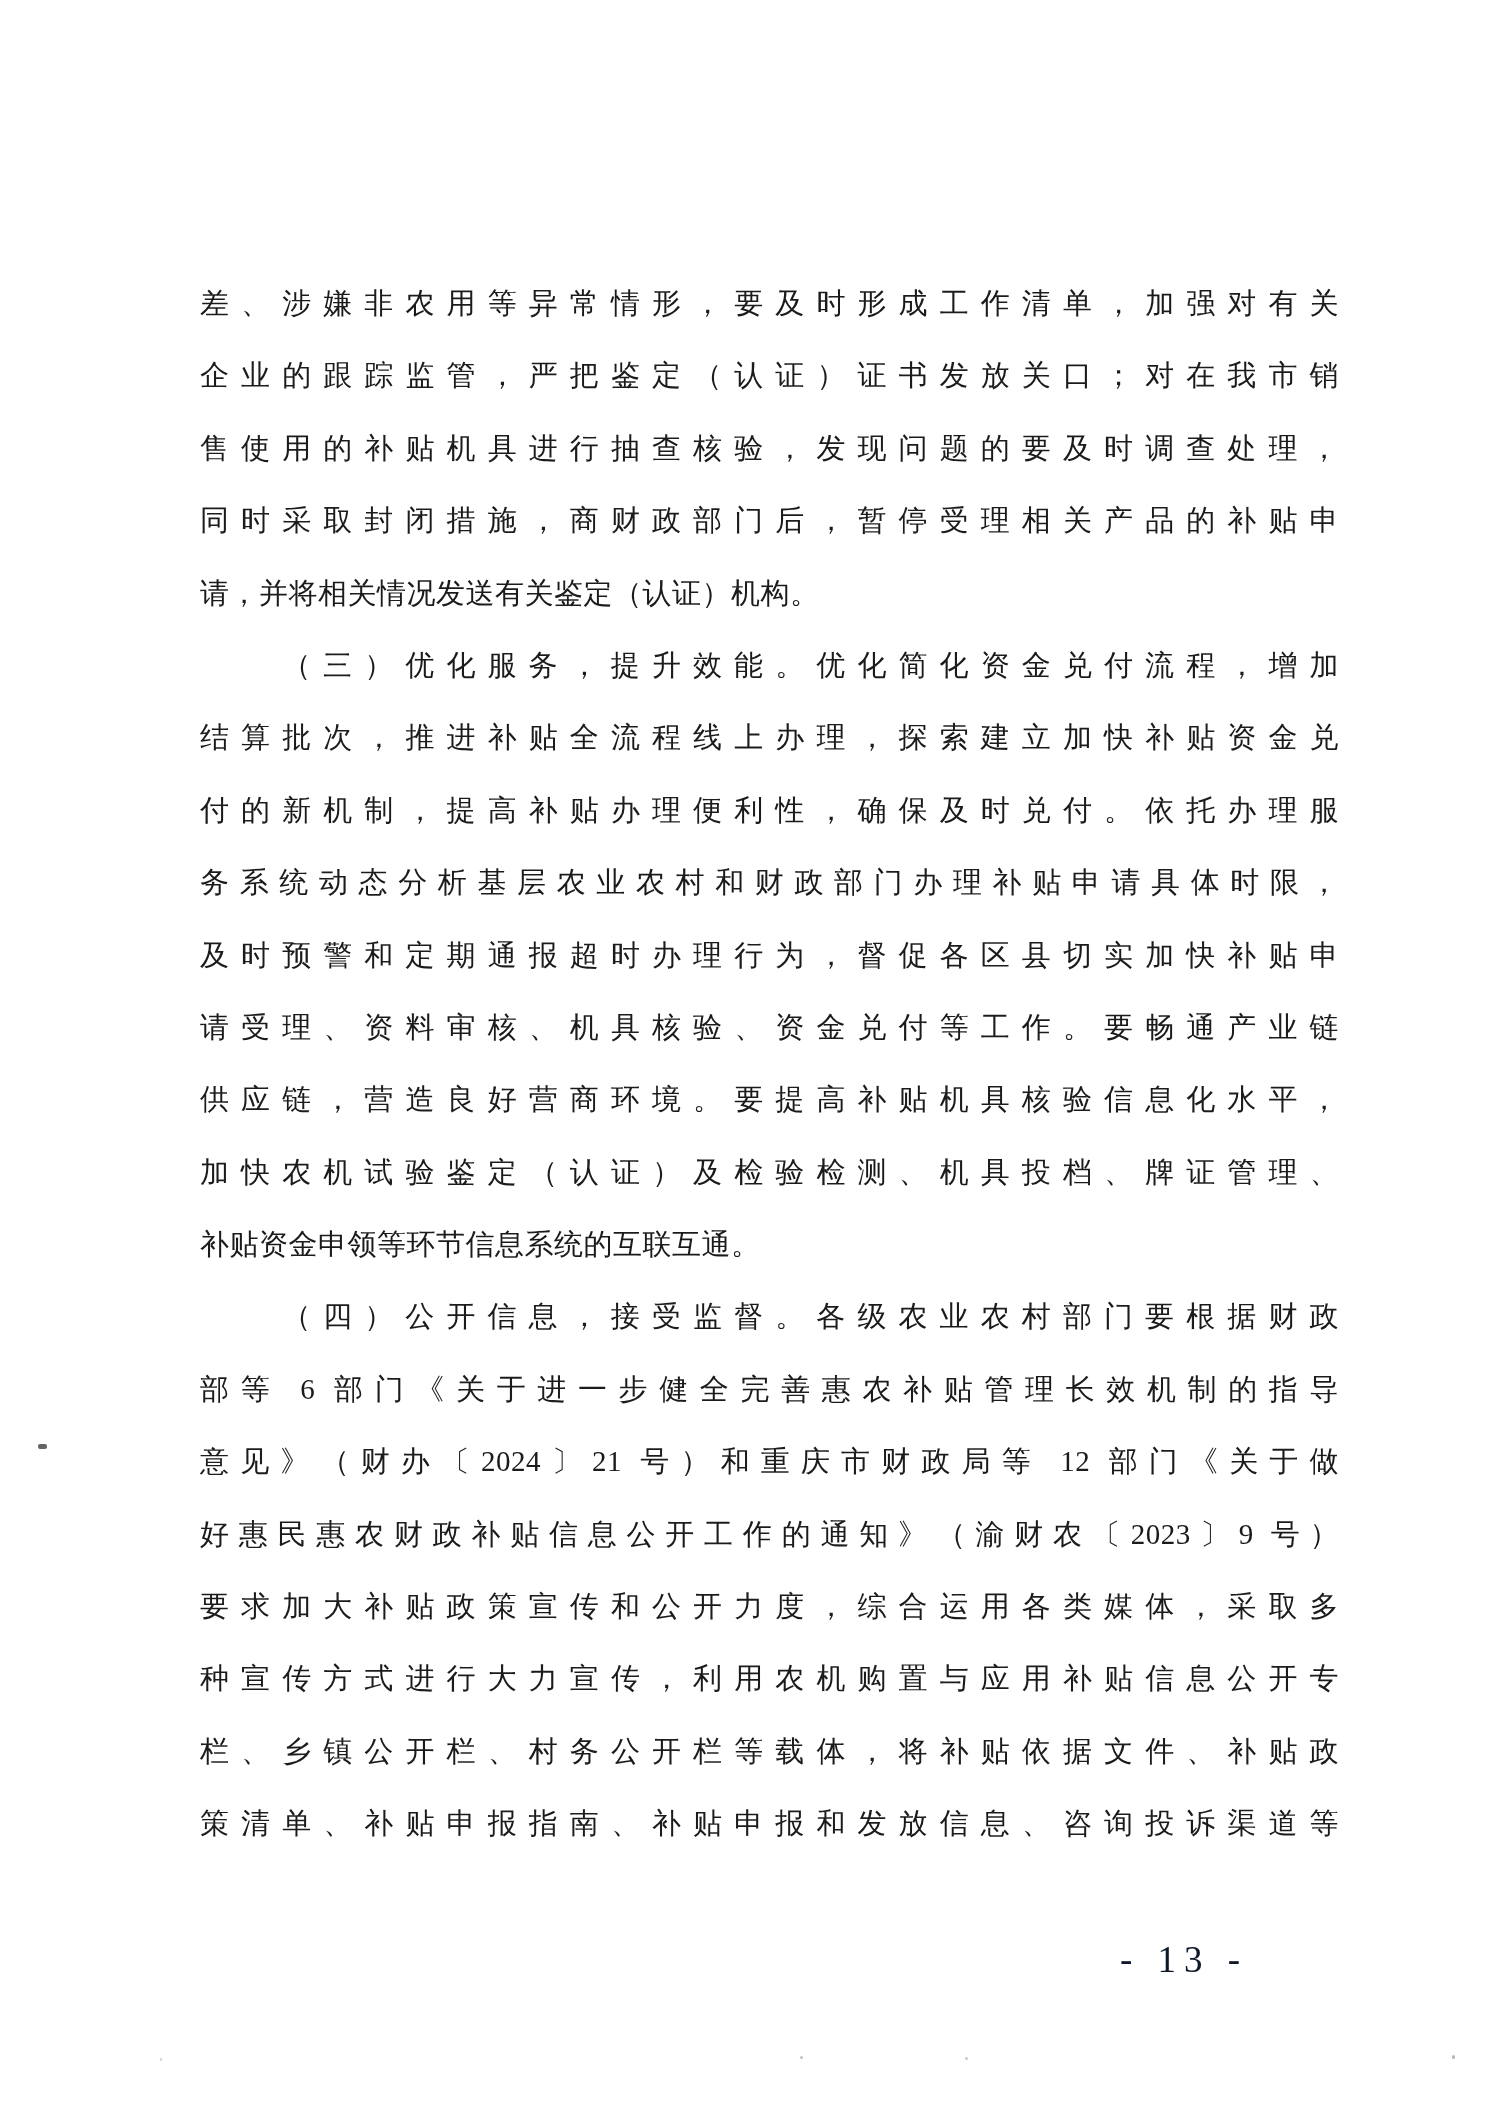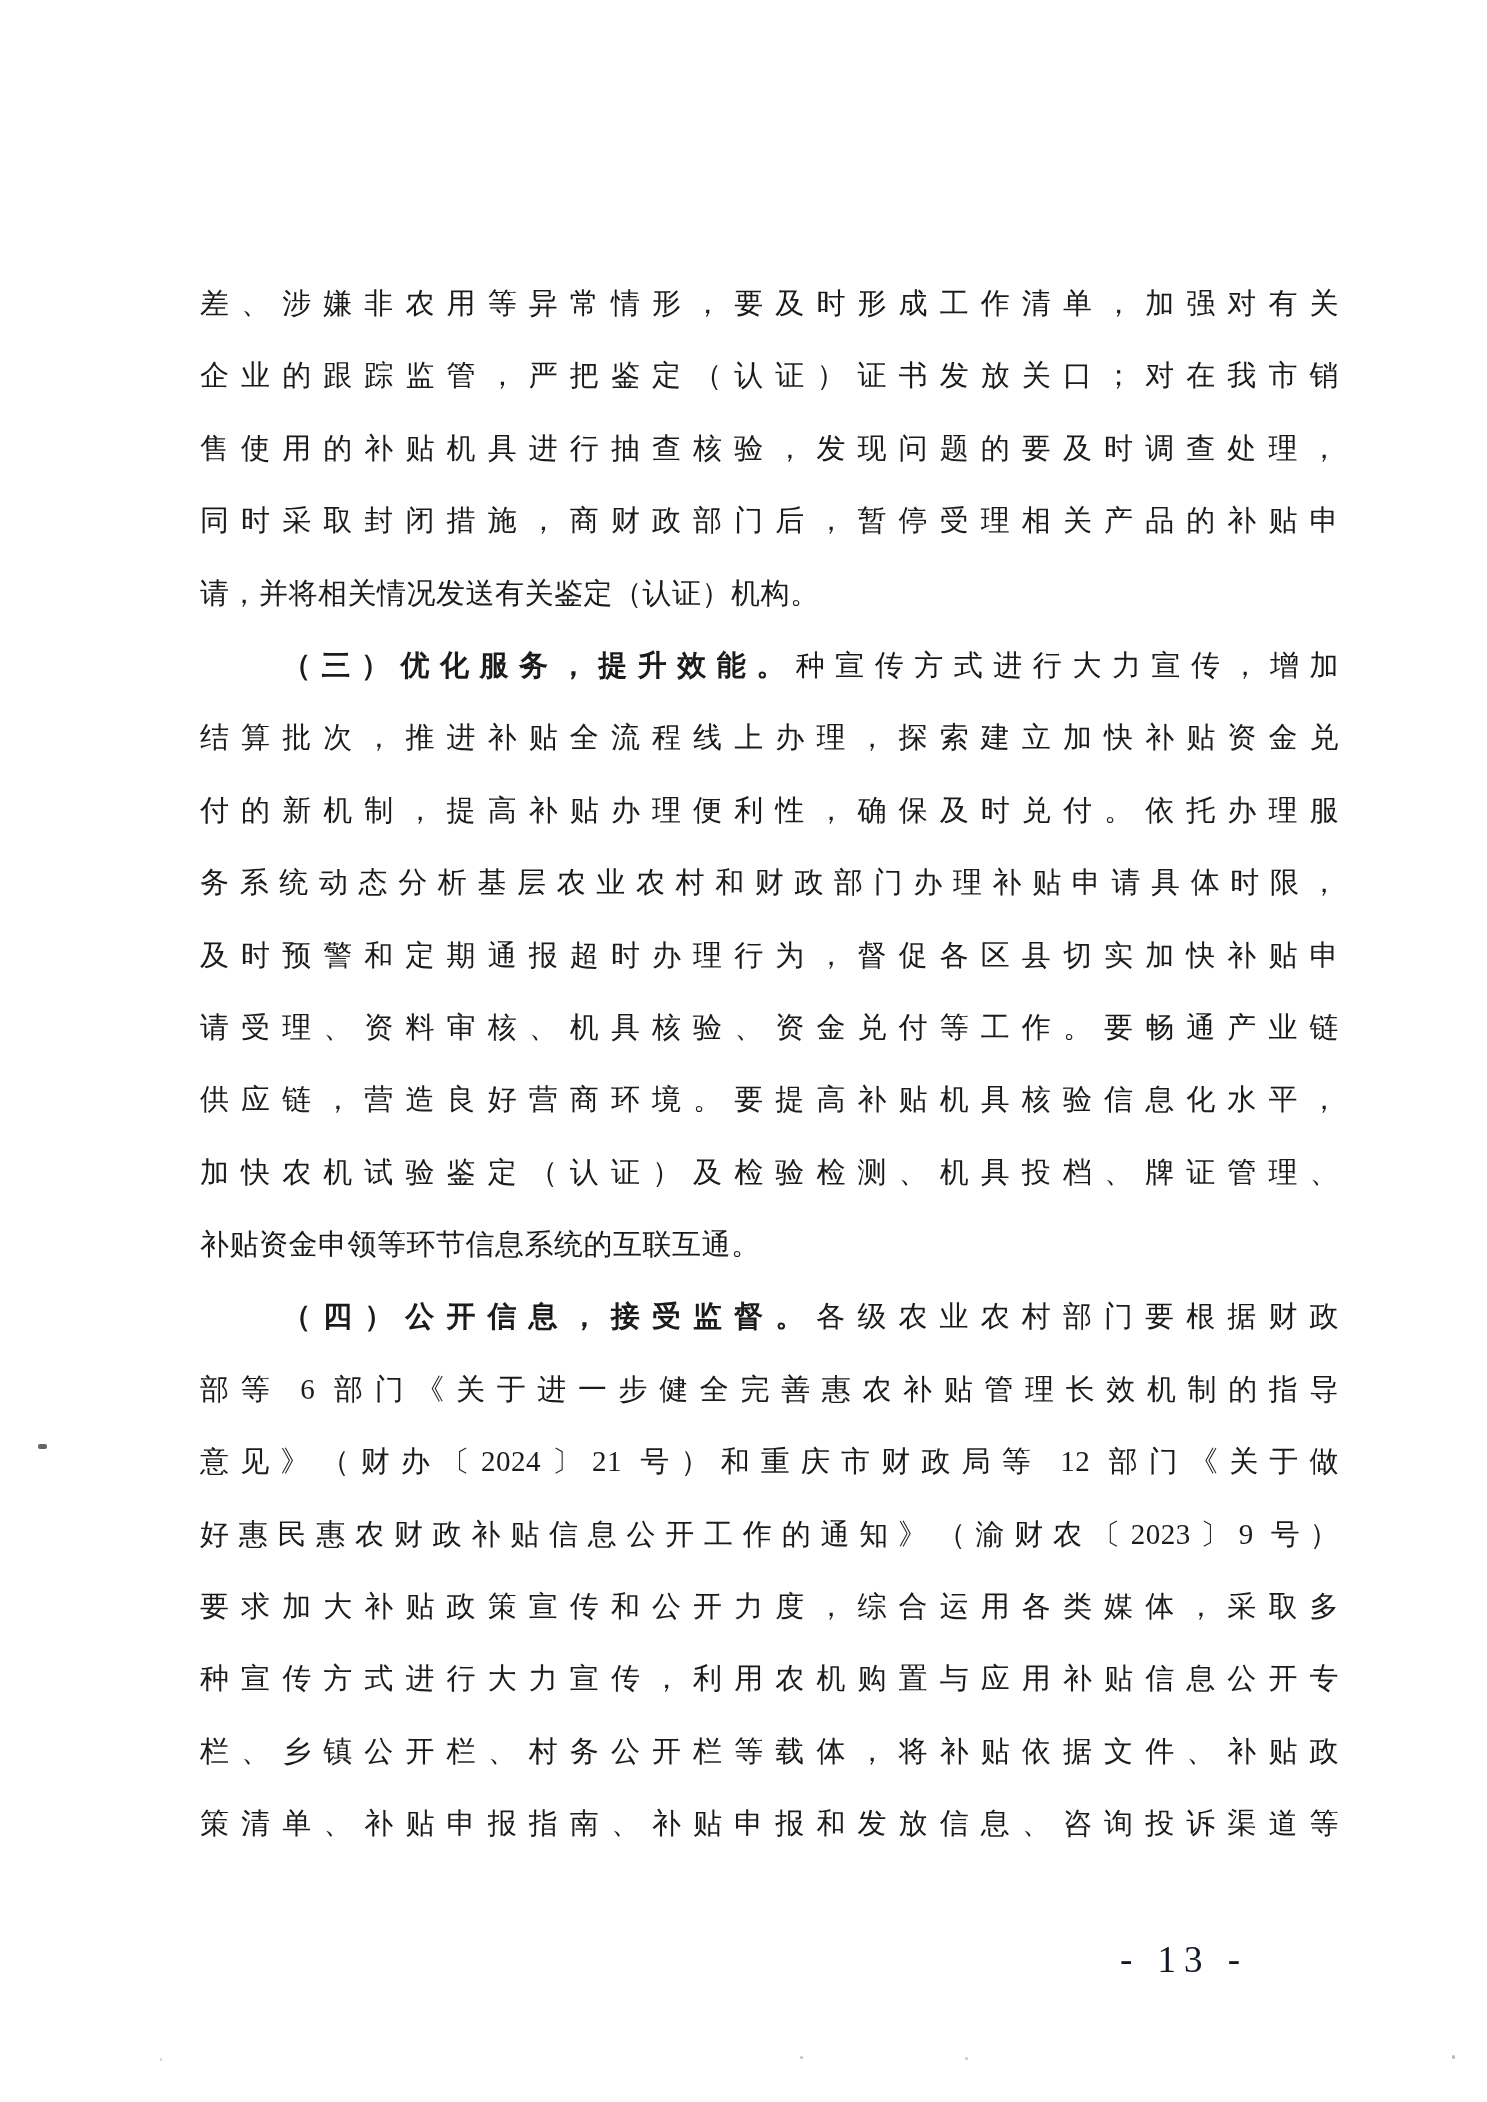--- a/index.html
+++ b/index.html
@@ -32,21 +32,21 @@
     letter-spacing: 0.5px;
   }
   .line.indent {
     padding-left: 82px;
   }
   .line.no-justify {
     text-align: center;
     text-align-last: left;
   }
   .bold {
-    font-weight: bold;
+    font-weight: normal;
   }
   #page-number {
     position: absolute;
     left: 1120px;
     top: 1938px;
     font-size: 37px;
     letter-spacing: 8px;
     color: #0f172a;
     white-space: nowrap;
   }
@@ -65,21 +65,21 @@
 <body>
 
 <div class="page">
 
   <div id="text-block">
       <div class="line"><span>差、涉嫌非农用等异常情形，要及时形成工作清单，加强对有关</span></div>
       <div class="line"><span>企业的跟踪监管，严把鉴定（认证）证书发放关口；对在我市销</span></div>
       <div class="line"><span>售使用的补贴机具进行抽查核验，发现问题的要及时调查处理，</span></div>
       <div class="line"><span>同时采取封闭措施，商财政部门后，暂停受理相关产品的补贴申</span></div>
       <div class="line no-justify"><span>请，并将相关情况发送有关鉴定（认证）机构。</span></div>
-      <div class="line indent"><span class="bold">（三）优化服务，提升效能。</span><span>种宣传方式进行大力宣传，增加</span></div>
+      <div class="line indent"><span class="bold">（三）优化服务，提升效能。</span><span>优化简化资金兑付流程，增加</span></div>
       <div class="line"><span>结算批次，推进补贴全流程线上办理，探索建立加快补贴资金兑</span></div>
       <div class="line"><span>付的新机制，提高补贴办理便利性，确保及时兑付。依托办理服</span></div>
       <div class="line"><span>务系统动态分析基层农业农村和财政部门办理补贴申请具体时限，</span></div>
       <div class="line"><span>及时预警和定期通报超时办理行为，督促各区县切实加快补贴申</span></div>
       <div class="line"><span>请受理、资料审核、机具核验、资金兑付等工作。要畅通产业链</span></div>
       <div class="line"><span>供应链，营造良好营商环境。要提高补贴机具核验信息化水平，</span></div>
       <div class="line"><span>加快农机试验鉴定（认证）及检验检测、机具投档、牌证管理、</span></div>
       <div class="line no-justify"><span>补贴资金申领等环节信息系统的互联互通。</span></div>
       <div class="line indent"><span class="bold">（四）公开信息，接受监督。</span><span>各级农业农村部门要根据财政</span></div>
       <div class="line"><span>部等 6 部门《关于进一步健全完善惠农补贴管理长效机制的指导</span></div>

